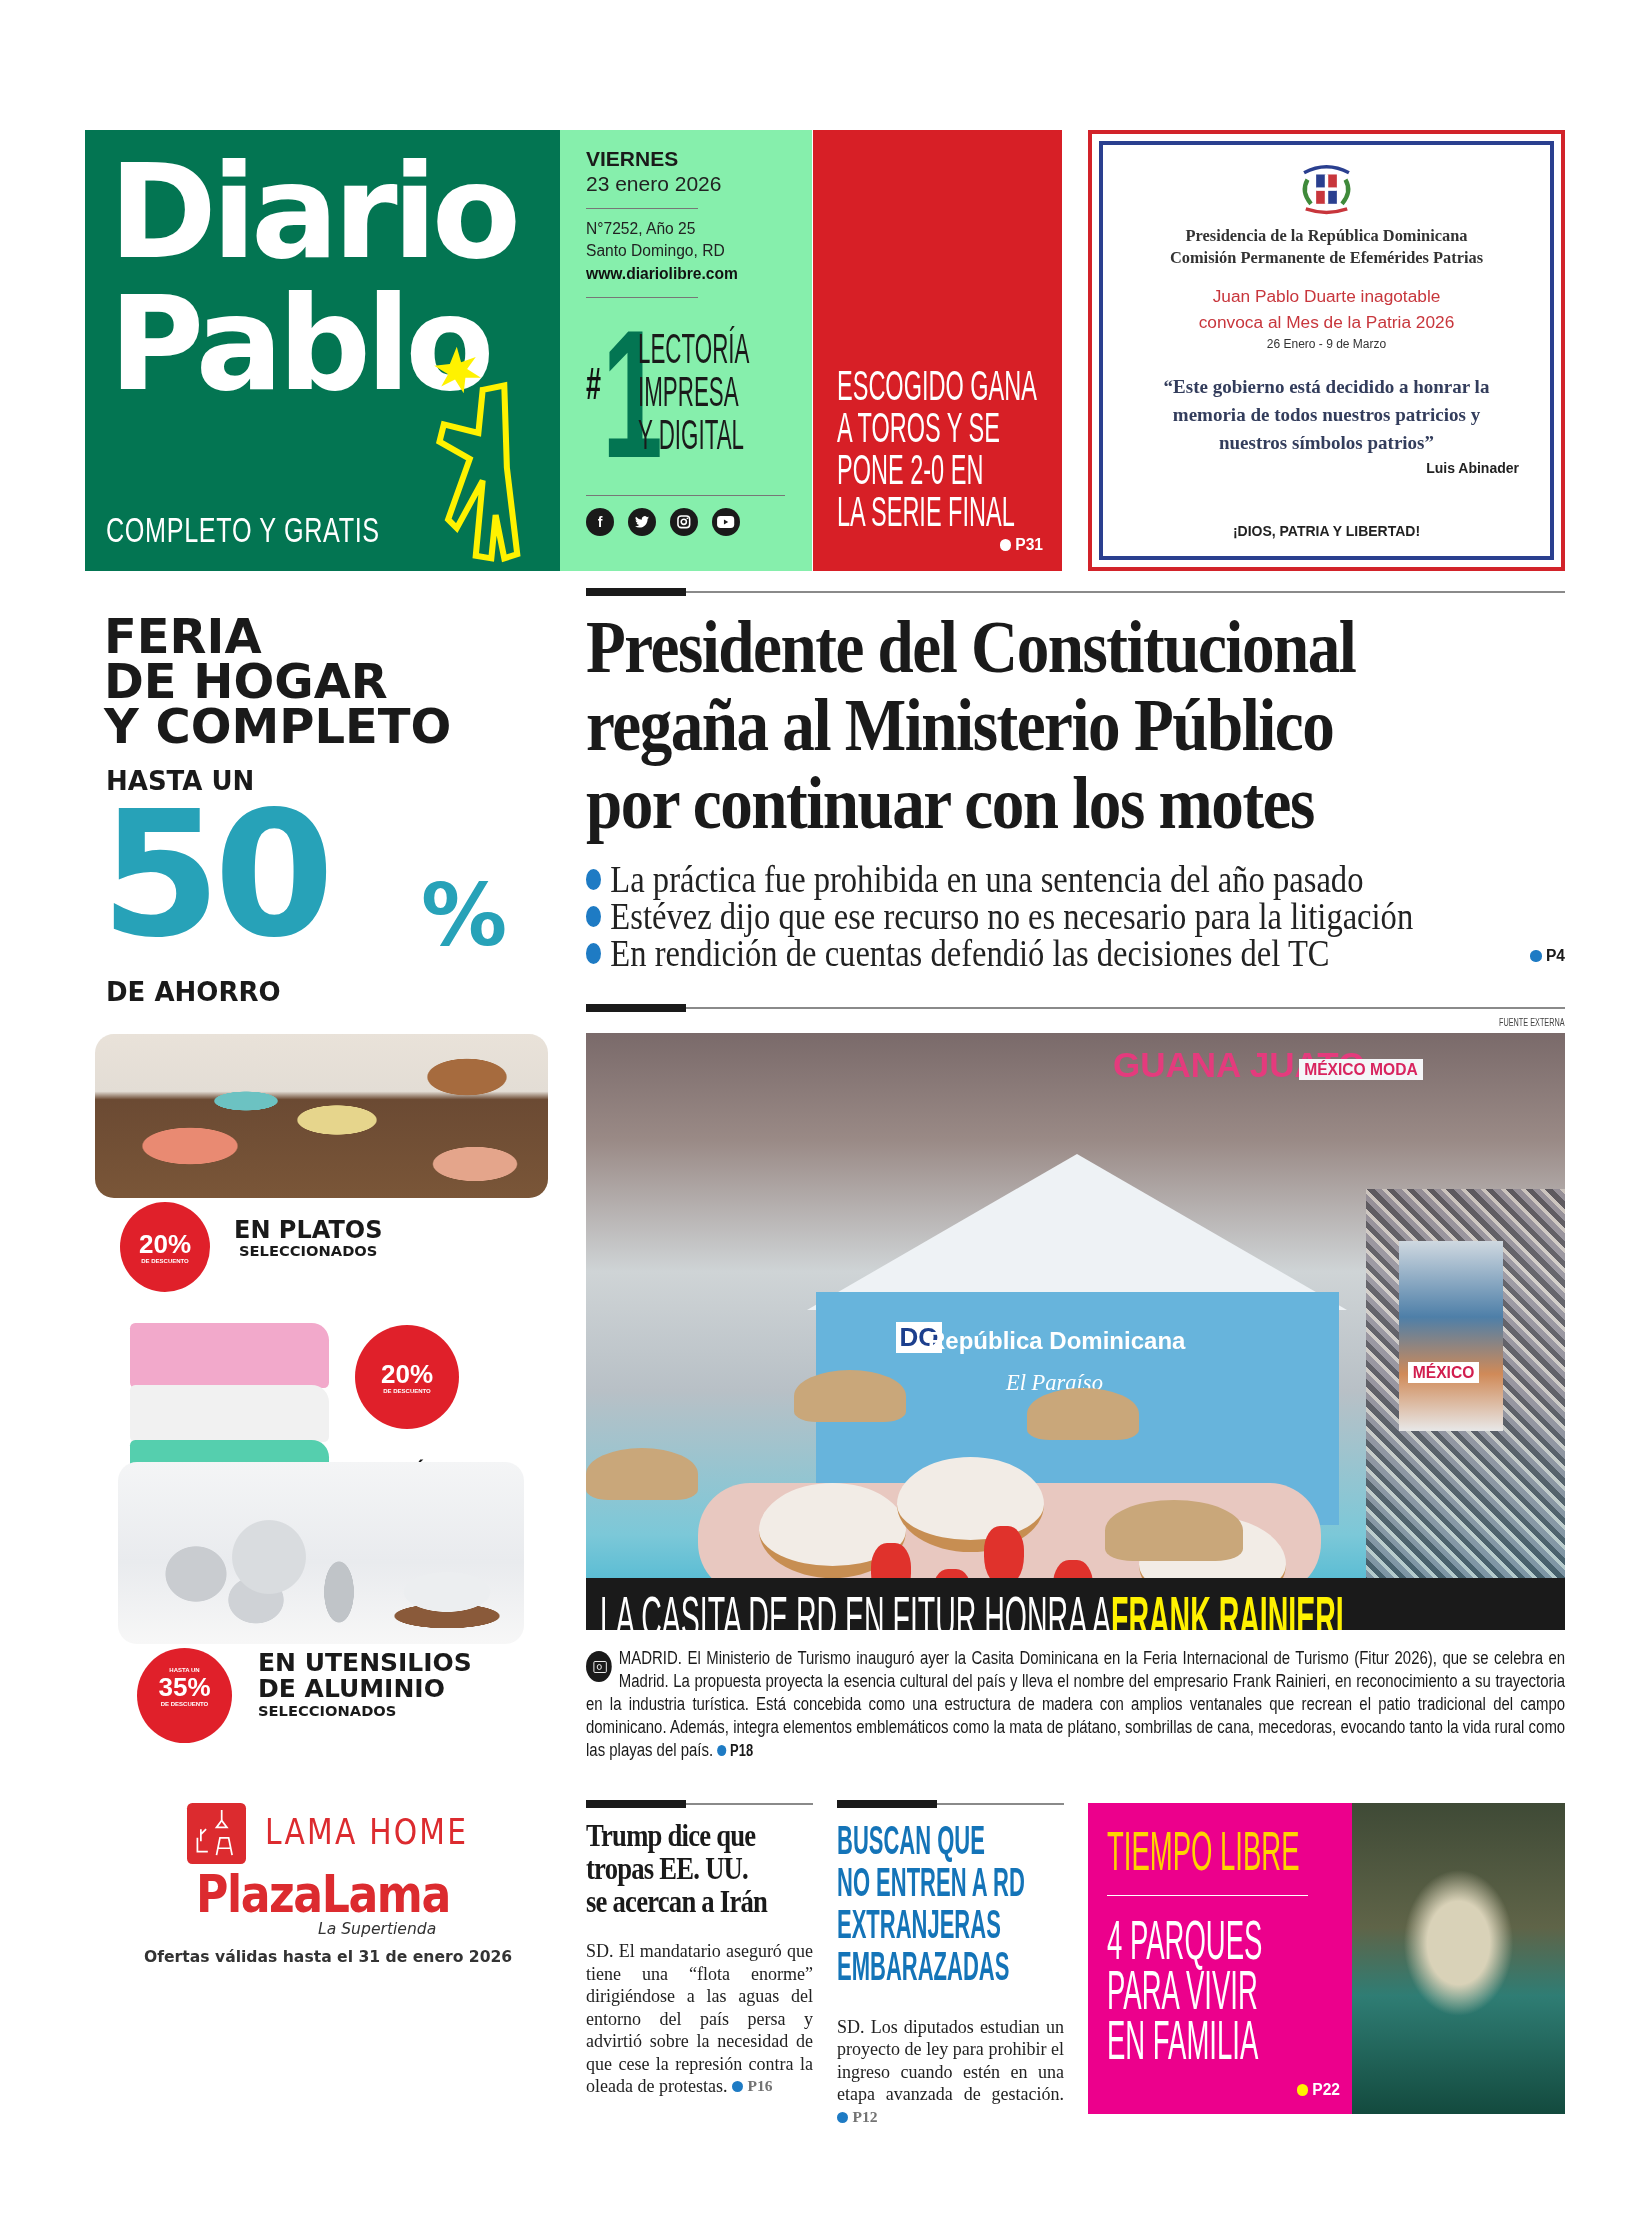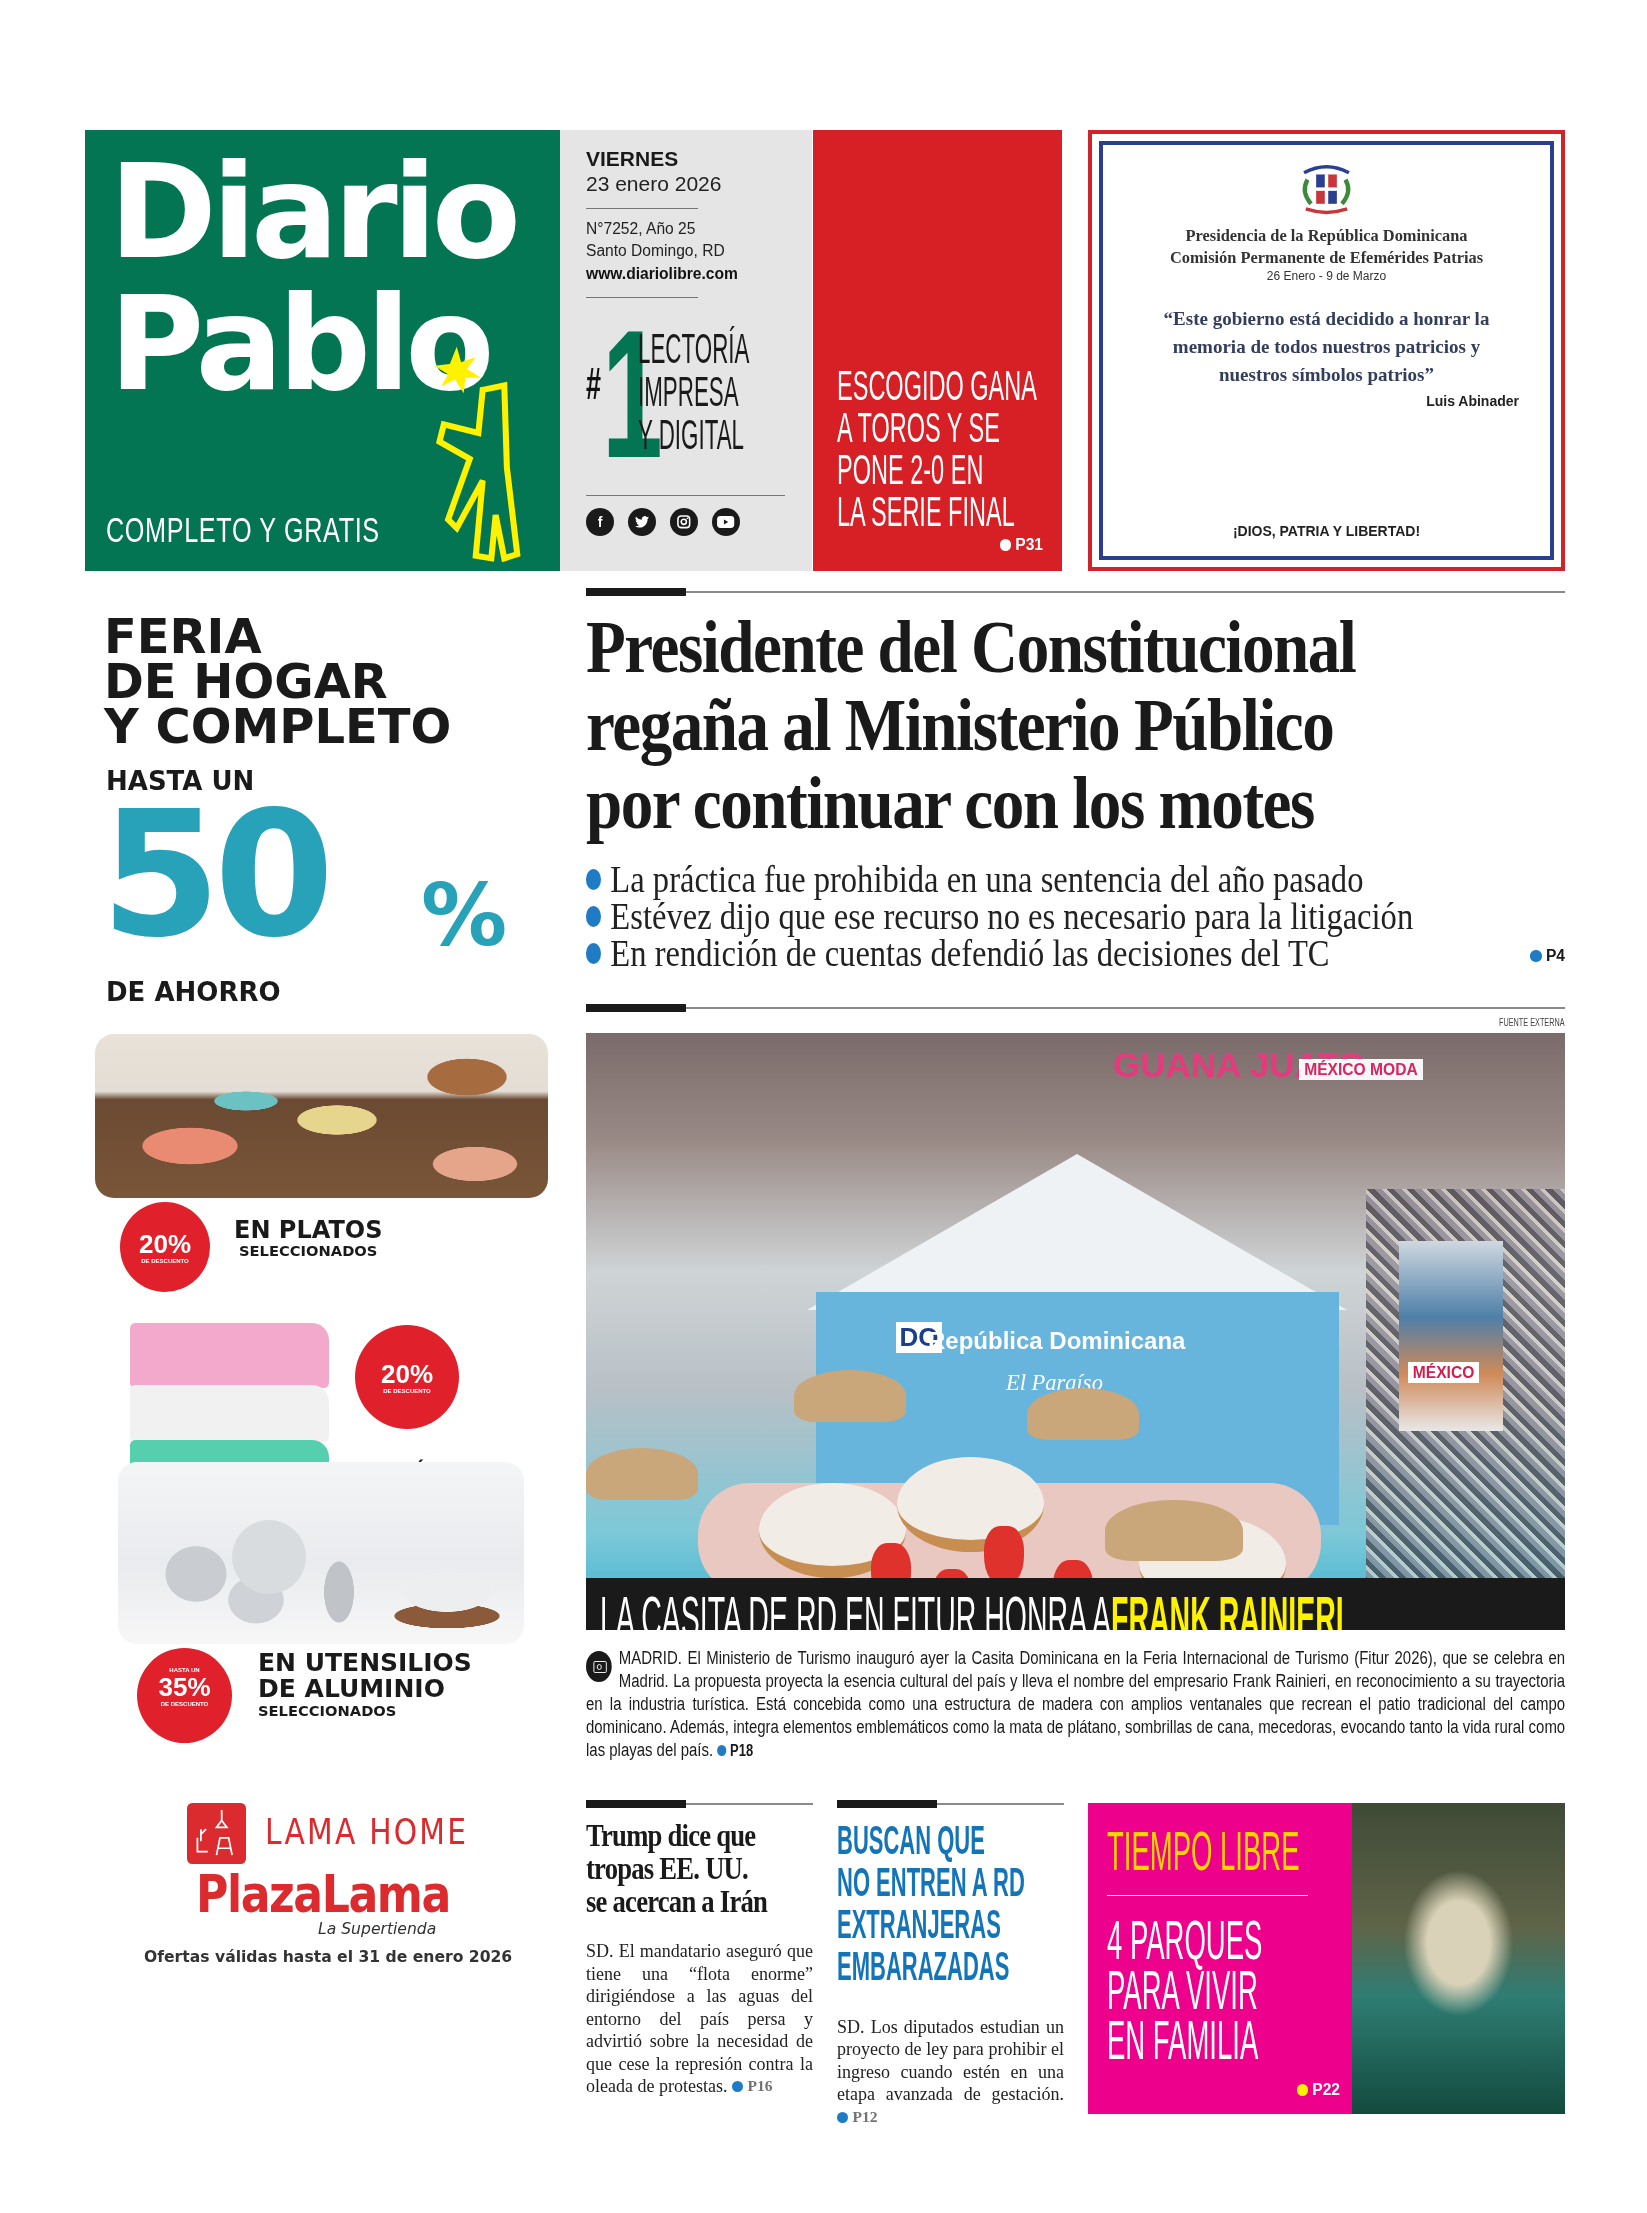--- a/index.html
+++ b/index.html
@@ -9,21 +9,21 @@
 
   
   .masthead { left: 85px; top: 130px; width: 476px; height: 441px; background: #037552; overflow: hidden; }
   .logo-line { position: absolute; left: 24px; color: #ffffff; font-family: "DejaVu Sans", sans-serif; font-weight: bold; letter-spacing: -5.2px; line-height: 1; }
   .logo-l1 { top: 17.3px; font-size: 130px; }
   .logo-l2 { top: 149px; font-size: 130px; }
   .tagline { position: absolute; left: 21px; top: 380px; color: #ffffff; font-family: "Liberation Sans", sans-serif; font-size: 35px; font-weight: normal; transform: scaleX(0.72); transform-origin: left; letter-spacing: 0.9px; }
   .mascot { position: absolute; left: 337px; top: 208px; width: 130px; height: 229px; }
 
   
-  .info { left: 560px; top: 130px; width: 252px; height: 441px; background: #e5e5e5; padding: 17.3px 26px 0 26px; }
+  .info { left: 560px; top: 130px; width: 252px; height: 441px; background: #86efac; padding: 17.3px 26px 0 26px; }
   .info-day { font-weight: bold; font-size: 21px; color: #1a1a1a; }
   .info-date { font-size: 21px; color: #222; margin-top: 0.9px; }
   .info-rule { border-top: 1.7px solid #777; width: 112px; margin: 12px 0 8.6px 0; }
   .info-small { font-size: 15.6px; color: #222; line-height: 22.5px; }
   .info-url { font-size: 15.6px; font-weight: bold; color: #111; line-height: 22.5px; }
   .rank { position: relative; height: 173px; margin-top: 24px; }
   .rank-hash { position: absolute; left: 0; top: 36px; font-size: 45px; font-weight: bold; color: #111; transform: scaleX(0.6); transform-origin: left; }
   .rank-one { position: absolute; left: 15.6px; top: -19px; font-size: 182px; font-weight: bold; color: #037552; line-height: 1; transform: scaleX(0.6); transform-origin: left; }
   .rank-text { position: absolute; left: 52px; top: 5.2px; font-size: 43px; line-height: 43px; color: #1a1a1a; transform: scaleX(0.52); transform-origin: left; white-space: nowrap; }
   .info-rule2 { border-top: 1.7px solid #777; width: 199px; margin: 0 0 12px 0; }
@@ -244,20 +244,24 @@
       <rect x="28" y="30" width="11" height="16" fill="#c8363c"></rect>
         <rect x="41" y="30" width="11" height="16" fill="#2a3f8f"></rect>
       <rect x="38" y="12" width="4" height="34" fill="#fff"></rect>
         <rect x="28" y="27" width="24" height="4" fill="#fff"></rect>
       <path d="M18 18 Q10 32 22 46" stroke="#3f8a3a" stroke-width="5" fill="none"></path>
       <path d="M62 18 Q70 32 58 46" stroke="#3f8a3a" stroke-width="5" fill="none"></path>
       <path d="M16 52 Q40 60 64 52" stroke="#c8363c" stroke-width="4" fill="none"></path>
     </svg>
     <div class="pres-h1">Presidencia de la República Dominicana</div>
     <div class="pres-h2">Comisión Permanente de Efemérides Patrias</div>
+    <div class="pres-red">
+      <div>Juan Pablo Duarte inagotable</div>
+      <div>convoca al Mes de la Patria 2026</div>
+    </div>
     <div class="pres-dates">26 Enero - 9 de Marzo</div>
     <div class="pres-quote">
       <div>“Este gobierno está decidido a honrar la</div>
       <div>memoria de todos nuestros patricios y</div>
       <div>nuestros símbolos patrios”</div>
     </div>
     <div class="pres-author">Luis Abinader</div>
     <div class="pres-motto">¡DIOS, PATRIA Y LIBERTAD!</div>
   </div>
 </div>

